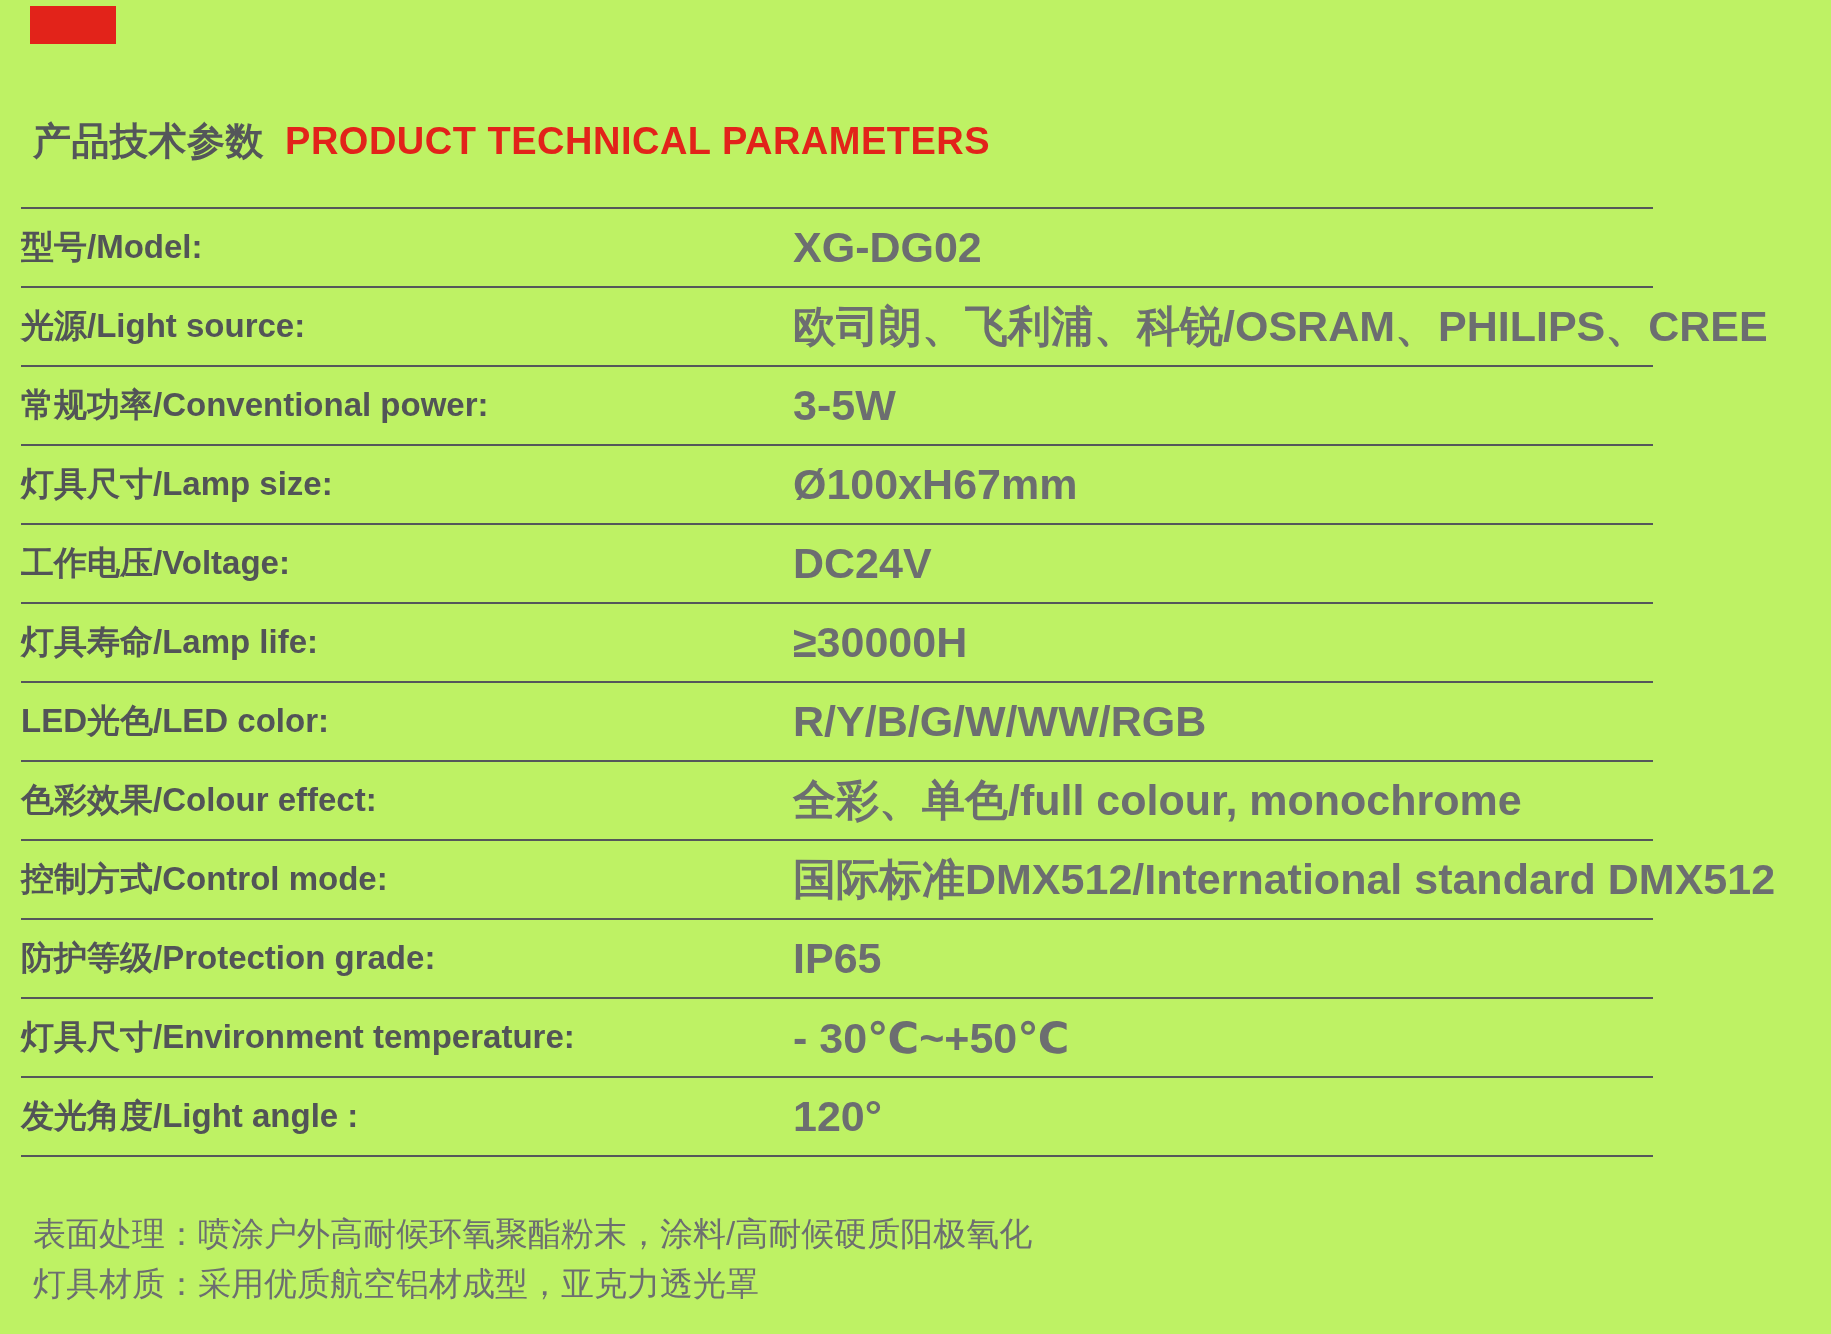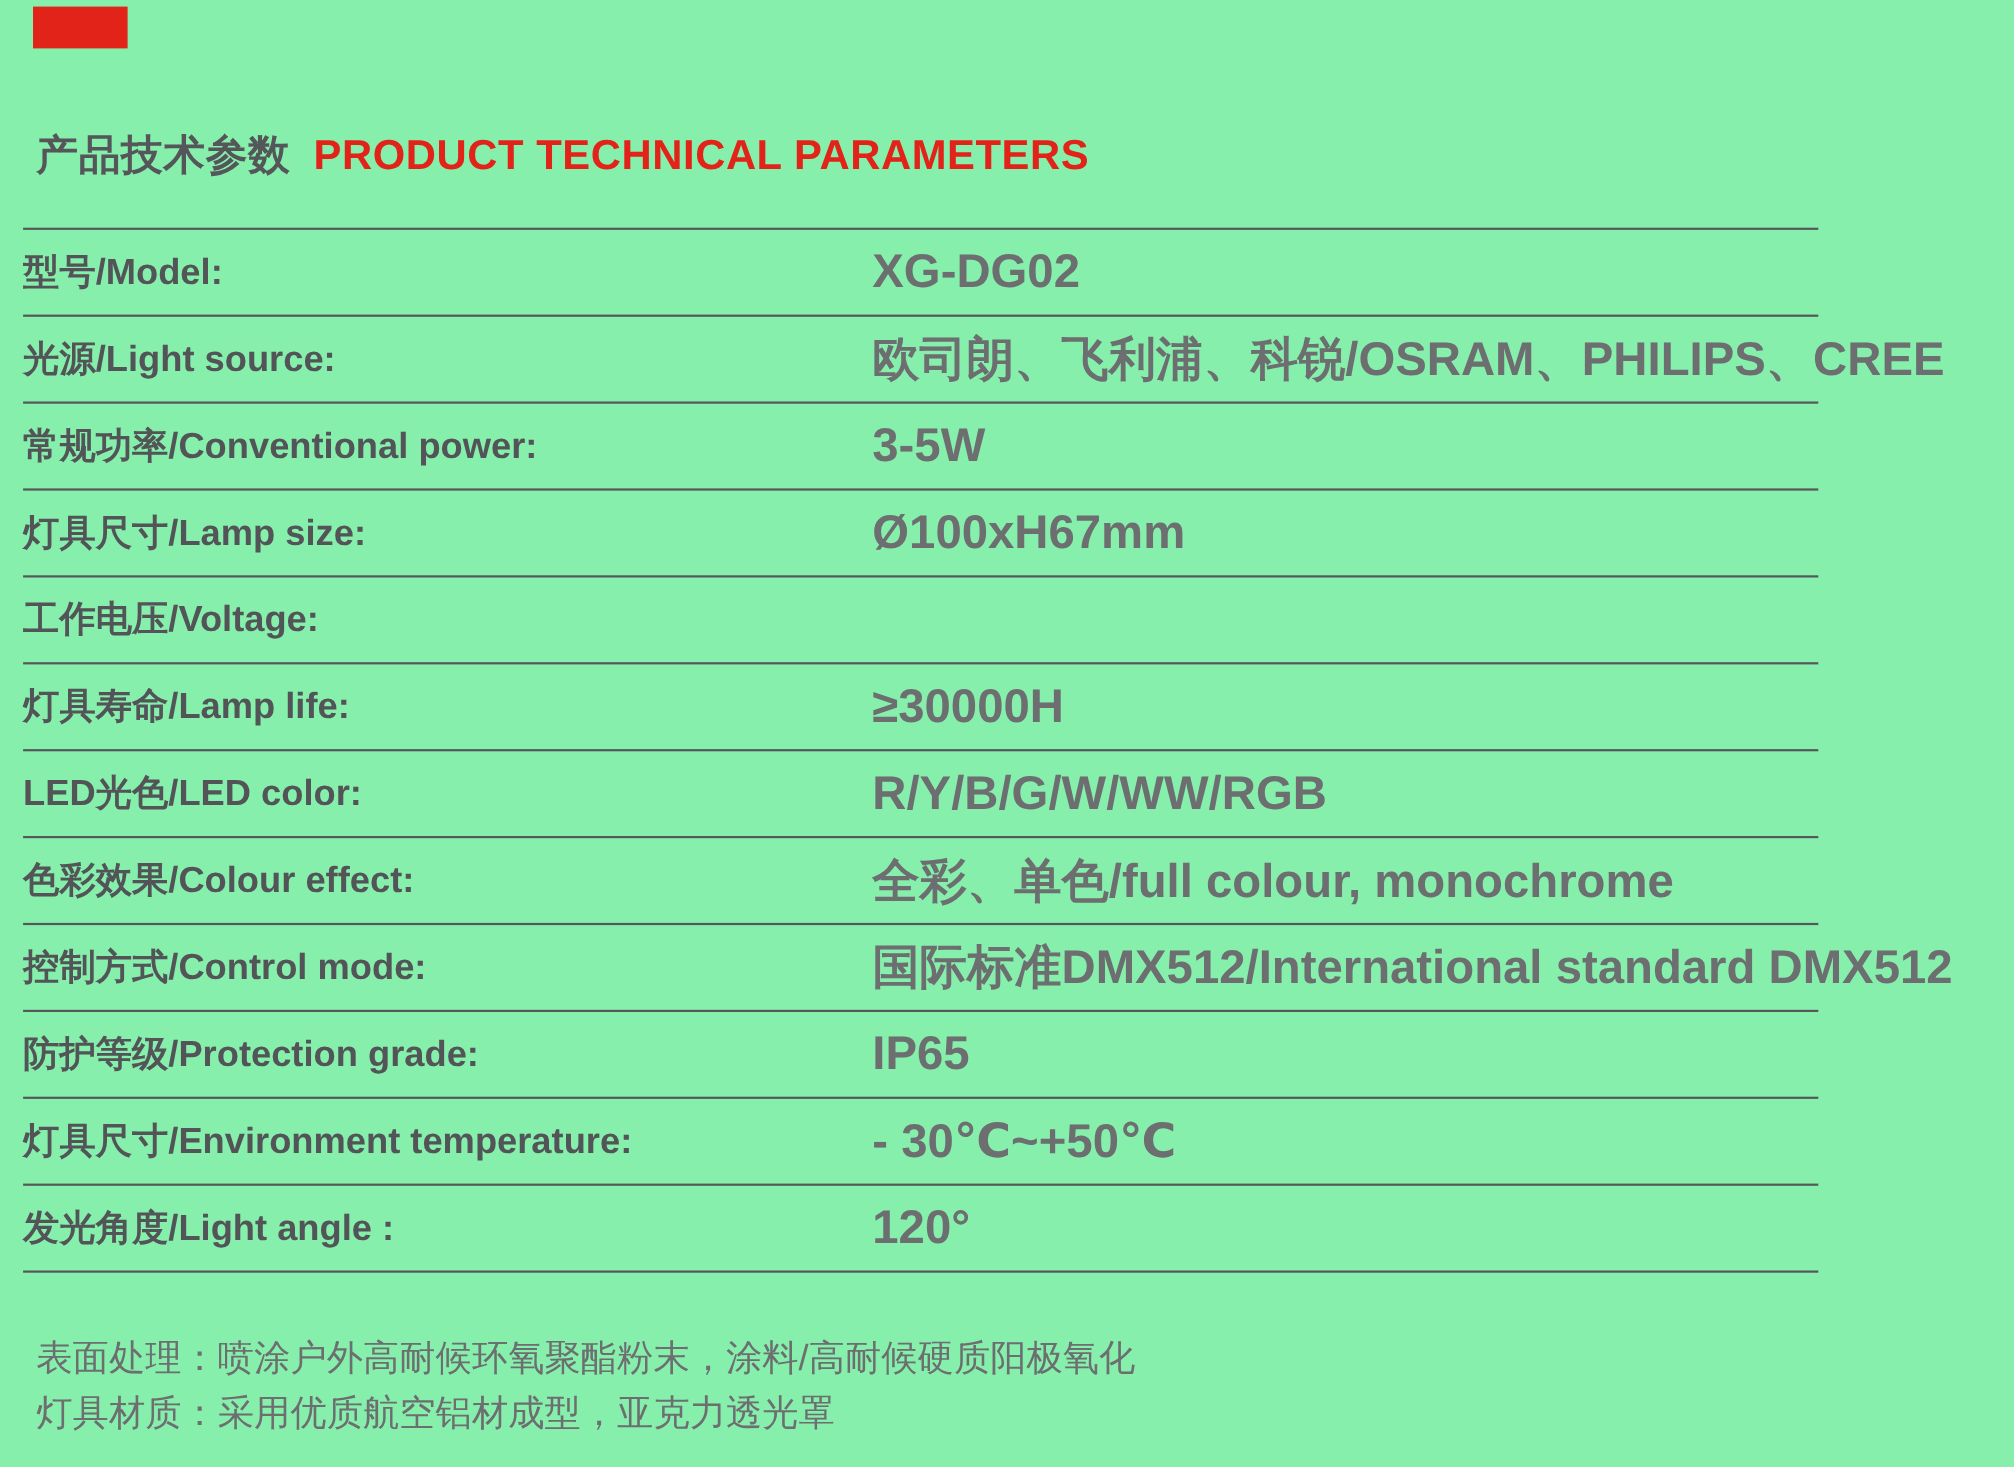--- a/index.html
+++ b/index.html
@@ -8,21 +8,21 @@
     background: #ffffff;
     width: 1831px;
     height: 1334px;
     overflow: hidden;
     font-family: "Liberation Sans", "DejaVu Sans", sans-serif;
   }
   .page {
     position: relative;
     width: 1831px;
     height: 1334px;
-    background: #86efac;
+    background: #bef264;
   }
   .accent-bar {
     position: absolute;
     left: 30px;
     top: 6px;
     width: 86px;
     height: 38px;
     background: var(--accent, #e2231a);
   }
   .title-row {
@@ -103,20 +103,21 @@
       <div class="spec-row">
         <div class="spec-label">常规功率/Conventional power:</div>
         <div class="spec-value">3-5W</div>
       </div>
       <div class="spec-row">
         <div class="spec-label">灯具尺寸/Lamp size:</div>
         <div class="spec-value">Ø100xH67mm</div>
       </div>
       <div class="spec-row">
         <div class="spec-label">工作电压/Voltage:</div>
+        <div class="spec-value">DC24V</div>
       </div>
       <div class="spec-row">
         <div class="spec-label">灯具寿命/Lamp life:</div>
         <div class="spec-value">≥30000H</div>
       </div>
       <div class="spec-row">
         <div class="spec-label">LED光色/LED color:</div>
         <div class="spec-value">R/Y/B/G/W/WW/RGB</div>
       </div>
       <div class="spec-row">

